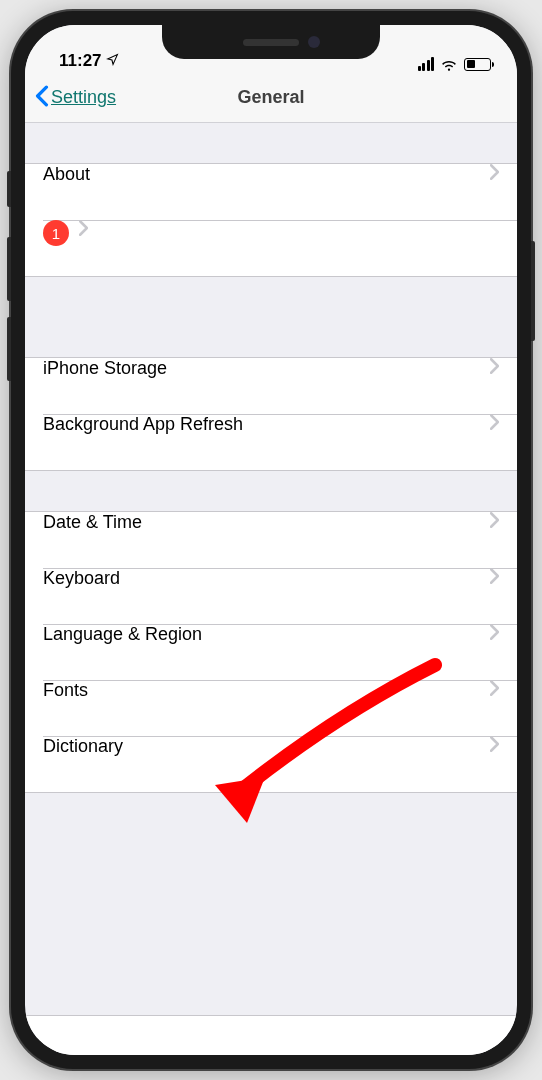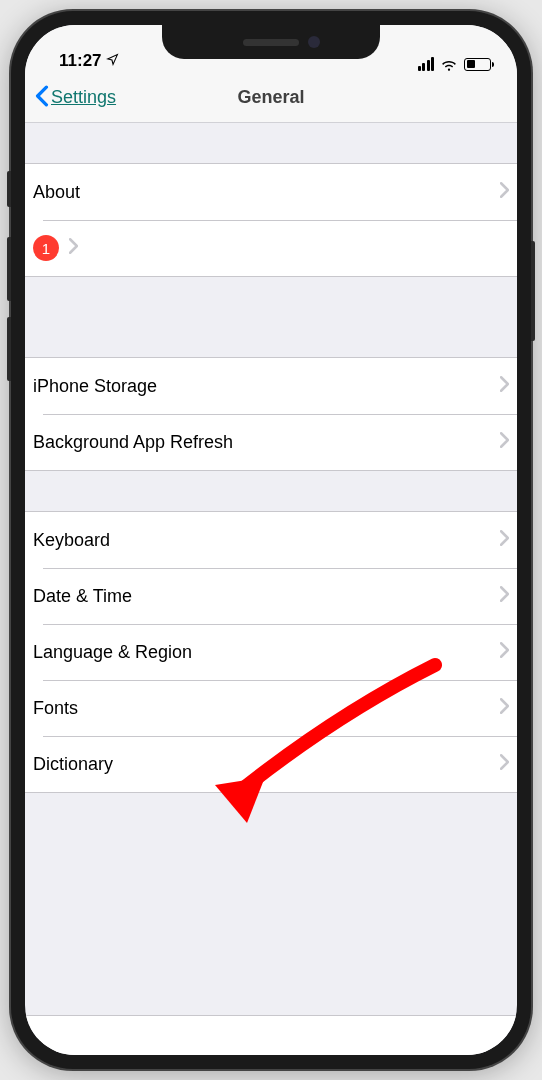--- a/index.html
+++ b/index.html
@@ -185,23 +185,23 @@
     .group-spacer {
       height: 40px;
     }
     .group {
       background: #fff;
       border-top: 0.5px solid #c8c7cc;
       border-bottom: 0.5px solid #c8c7cc;
     }
     .row {
       display: flex;
-      align-items: center;
+      align-items: flex-start;
       height: 56px;
-      padding: 0 8px;
+      padding: 0 18px;
       position: relative;
     }
     .row:not(:last-child)::after {
       content: "";
       position: absolute;
       bottom: 0;
       left: 18px;
       right: 0;
       height: 0.5px;
       background: #c8c7cc;
@@ -348,27 +348,27 @@
           <div class="row">
             <div class="row-label">Background App Refresh</div>
             <div class="chevron"><svg width="9" height="16" viewBox="0 0 8 14" fill="none" stroke="#c7c7cc" stroke-width="2.2" stroke-linecap="round" stroke-linejoin="round">
                 <polyline points="1,1 7,7 1,13"></polyline>
               </svg></div>
           </div>
         </div>
         <div class="group-spacer"></div>
         <div class="group">
           <div class="row">
+            <div class="row-label">Date &amp; Time</div>
+            <div class="chevron"><svg width="9" height="16" viewBox="0 0 8 14" fill="none" stroke="#c7c7cc" stroke-width="2.2" stroke-linecap="round" stroke-linejoin="round">
+                <polyline points="1,1 7,7 1,13"></polyline>
+              </svg></div>
+          </div>
+          <div class="row">
             <div class="row-label">Keyboard</div>
-            <div class="chevron"><svg width="9" height="16" viewBox="0 0 8 14" fill="none" stroke="#c7c7cc" stroke-width="2.2" stroke-linecap="round" stroke-linejoin="round">
-                <polyline points="1,1 7,7 1,13"></polyline>
-              </svg></div>
-          </div>
-          <div class="row">
-            <div class="row-label">Date &amp; Time</div>
             <div class="chevron"><svg width="9" height="16" viewBox="0 0 8 14" fill="none" stroke="#c7c7cc" stroke-width="2.2" stroke-linecap="round" stroke-linejoin="round">
                 <polyline points="1,1 7,7 1,13"></polyline>
               </svg></div>
           </div>
           <div class="row">
             <div class="row-label">Language &amp; Region</div>
             <div class="chevron"><svg width="9" height="16" viewBox="0 0 8 14" fill="none" stroke="#c7c7cc" stroke-width="2.2" stroke-linecap="round" stroke-linejoin="round">
                 <polyline points="1,1 7,7 1,13"></polyline>
               </svg></div>
           </div>

